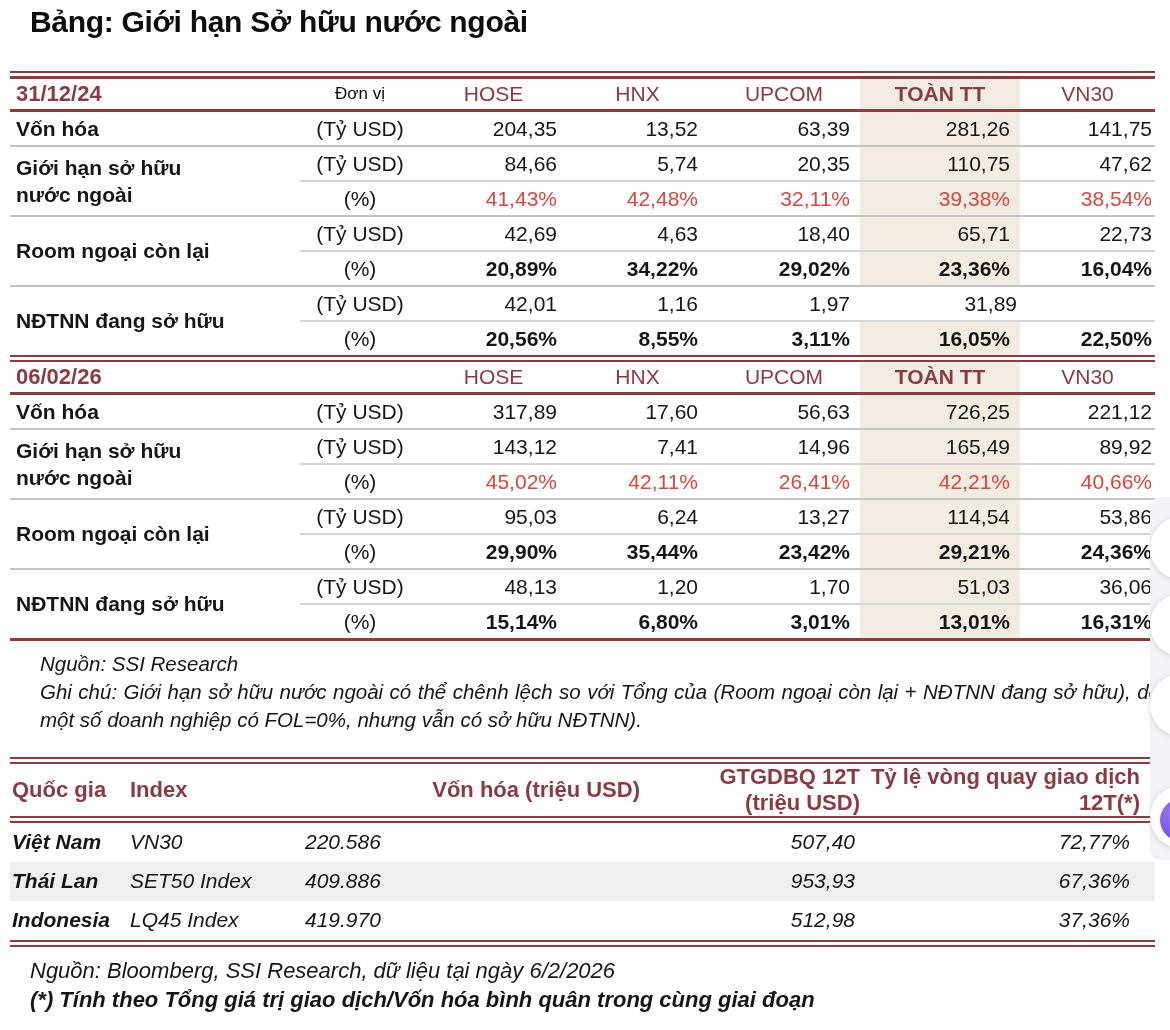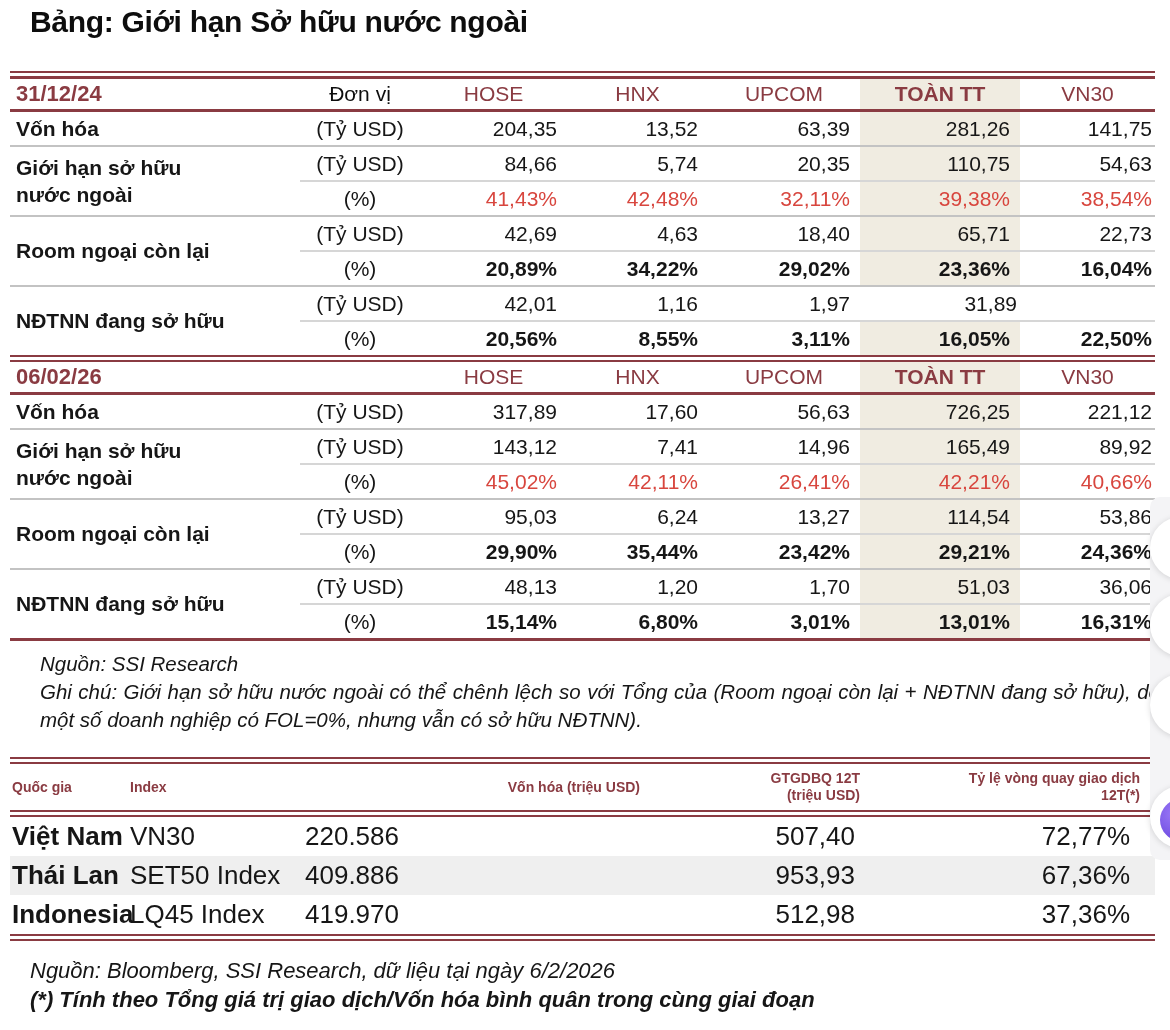--- a/index.html
+++ b/index.html
@@ -19,21 +19,21 @@
   }
   .title{position:absolute;left:30px;top:5px;font-size:30px;font-weight:700;color:#0d0d0d;letter-spacing:-0.3px;}
 
   
   .t1{position:absolute;left:10px;top:71px;width:1145px;}
   .rule-top{height:3px;border-top:2px solid var(--mar);border-bottom:3px solid var(--mar);}
   .rule-mid{height:3px;border-top:2px solid var(--mar);border-bottom:2px solid var(--mar);}
   .rule-bot{border-top:3px solid var(--mar);}
   .sechdr{display:grid;grid-template-columns:290px 120px 147px 141px 152px 160px 135px;height:30px;border-bottom:3px solid var(--mar);}
   .sh-date{font-weight:700;color:var(--mar);font-size:22px;padding-left:6px;line-height:30px;}
-  .sh-unit{text-align:center;color:#0d0d0d;font-size:21px;line-height:30px;}
+  .sh-unit{text-align:center;color:#0d0d0d;font-size:17px;line-height:30px;}
   .sh-col{text-align:center;color:var(--mar);font-size:21px;line-height:30px;}
   .sh-col.tt{font-weight:700;background:var(--beige);}
   .g{display:flex;border-bottom:2px solid var(--sep);}
   .g.last{border-bottom:none;}
   .gl{width:290px;box-sizing:border-box;padding:0 75px 0 6px;display:flex;align-items:center;font-weight:700;font-size:21px;line-height:1.3;}
   .gr{flex:1;display:flex;flex-direction:column;}
   .r{display:grid;grid-template-columns:120px 147px 141px 152px 160px 135px;height:33px;font-size:21px;}
   .r + .r{border-top:2px solid var(--sep2);}
   .u{text-align:center;line-height:33px;}
   .v{text-align:right;padding-right:10px;line-height:33px;}
@@ -44,25 +44,25 @@
 
   
   .notes1{position:absolute;left:40px;top:650px;width:1120px;font-style:italic;font-size:20.5px;line-height:28px;}
   .notes1 .just{text-align:justify;}
   .notes2{position:absolute;left:30px;top:956px;width:1120px;font-style:italic;font-size:22px;line-height:29px;}
   .notes2 .b{font-weight:700;}
 
   
   .t2{position:absolute;left:10px;top:757px;width:1145px;}
   .rule2{height:3px;border-top:2px solid var(--mar);border-bottom:2px solid var(--mar);}
-  .t2hdr{display:grid;grid-template-columns:120px 175px 335px 220px 295px;align-items:center;min-height:46px;color:var(--mar);font-weight:700;font-size:14px;line-height:1.18;}
+  .t2hdr{display:grid;grid-template-columns:120px 175px 335px 220px 295px;align-items:center;min-height:46px;color:var(--mar);font-weight:700;font-size:22px;line-height:1.18;}
   .t2hdr .c1{padding-left:2px;}
   .t2hdr .ra{text-align:right;}
   .t2hdr .ra.pr{padding-right:15px;}
-  .t2row{display:grid;grid-template-columns:120px 175px 335px 220px 295px;height:39px;align-items:center;font-size:26px;}
+  .t2row{display:grid;grid-template-columns:120px 175px 335px 220px 295px;height:39px;align-items:center;font-size:21px;font-style:italic;}
   .t2row.stripe{background:var(--stripe);}
   .t2row .country{font-weight:700;padding-left:2px;}
   .t2row .mcap{text-align:left;padding-right:42px;}
   .t2row .adtv{text-align:right;padding-right:5px;}
   .t2row .turn{text-align:right;padding-right:25px;}
 
   
   .fstrip{position:absolute;right:0;top:497px;width:20px;height:363px;background:#f4f4f6;border-radius:10px 0 0 10px;}
   .fbtn{position:absolute;left:1150px;width:62px;height:62px;border-radius:50%;background:#fff;box-shadow:0 1px 6px rgba(0,0,0,0.14);}
   .fb1{top:517px;} .fb2{top:594px;} .fb3{top:674px;} .fb4{top:786px;}
@@ -102,21 +102,21 @@
 
   <div class="g">
     <div class="gl">Giới hạn sở hữu nước ngoài</div>
     <div class="gr">
       <div class="r">
         <span class="u">(Tỷ USD)</span>
         <span class="v">84,66</span>
         <span class="v">5,74</span>
         <span class="v">20,35</span>
         <span class="v tt">110,75</span>
-        <span class="v vn">54,63</span>
+        <span class="v vn">47,62</span>
       </div>
       <div class="r red">
         <span class="u">(%)</span>
         <span class="v">41,43%</span>
         <span class="v">42,48%</span>
         <span class="v">32,11%</span>
         <span class="v tt">39,38%</span>
         <span class="v vn">38,54%</span>
       </div>
     </div>

